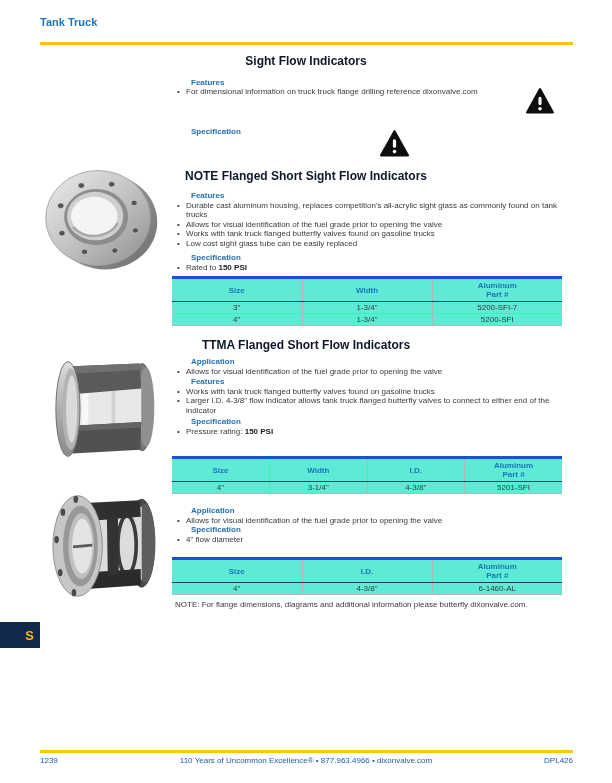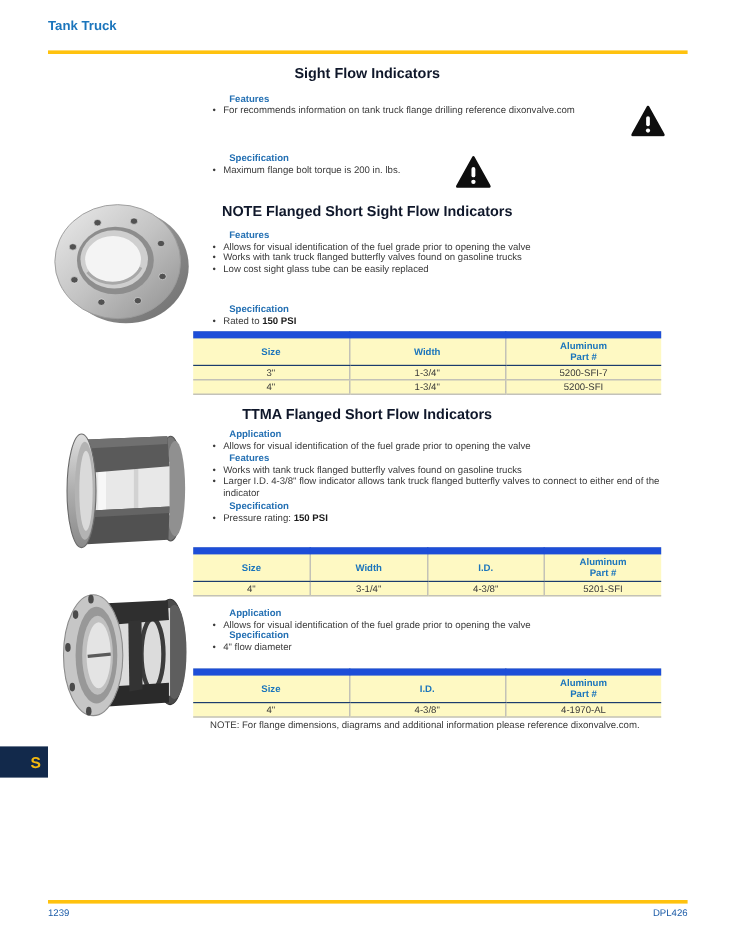--- a/index.html
+++ b/index.html
@@ -15,22 +15,22 @@
           font-size:12px;font-weight:bold;color:#0f172a;}
 
   .lbl{position:absolute;left:175px;font-size:8px;line-height:9.6px;
        font-weight:bold;color:#2470B3;margin-left:16px;}
   .blist{position:absolute;left:175px;width:396px;font-size:8px;
          line-height:9.6px;color:#3A3A3A;}
   .bi{position:relative;padding-left:11px;}
   .bi::before{content:"\2022";position:absolute;left:2px;}
   .bi b{color:#1c1c1c;}
 
-  .ctable{position:absolute;left:161px;border-collapse:collapse;table-layout:fixed;
-          border-top:6px solid #1d4ed8;background:#fef9c3;}
+  .ctable{position:absolute;left:172px;border-collapse:collapse;table-layout:fixed;
+          border-top:3px solid #1d4ed8;background:#5eead4;}
   .ctable th{font-size:8px;font-weight:bold;color:#1B75BC;text-align:center;
              white-space:pre-line;line-height:9px;padding:2px 0;
              border-bottom:1px solid #1B3C6D;}
   .ctable td{font-size:8px;color:#3A3A3A;text-align:center;height:11px;
              line-height:11px;padding:0;border-bottom:1px solid #B5B5B5;}
   .ctable th + th,.ctable td + td{border-left:1px solid #B5B5B5;}
 
   .note{position:absolute;left:175px;top:600px;font-size:8px;color:#3A3A3A;}
 
   .warn{position:absolute;}
@@ -49,31 +49,28 @@
 <body>
 
 <div class="page">
 
   <div class="cat">Tank Truck</div>
   <div class="rule rule-top"></div>
   <div class="stitle" style="top:54px">Sight Flow Indicators</div>
 
   <div class="lbl" style="top:78px">Features</div>
   <div class="blist" style="top:87px;width:356px">
-    <div class="bi">For recommends information on tank truck flange drilling reference dixonvalve.com</div>
+    <div class="bi">For dimensional information on truck truck flange drilling reference dixonvalve.com</div>
   </div>
   <svg class="warn" style="left:526px;top:88px" width="28" height="26" viewBox="0 0 27 25">
     <path d="M13.5 1 L26 23.5 L1 23.5 Z" fill="#0e0e0e" stroke="#0e0e0e" stroke-width="2" stroke-linejoin="round"></path>
     <rect x="12" y="8.5" width="3" height="8" rx="1.5" fill="#fff"></rect>
     <circle cx="13.5" cy="20" r="1.7" fill="#fff"></circle>
   </svg>
   <div class="lbl" style="top:127px">Specification</div>
-  <div class="blist" style="top:136.5px">
-    <div class="bi">Maximum flange bolt torque is 200 in. lbs.</div>
-  </div>
   <svg class="warn" style="left:380px;top:130px" width="29" height="27" viewBox="0 0 27 25">
     <path d="M13.5 1 L26 23.5 L1 23.5 Z" fill="#0e0e0e" stroke="#0e0e0e" stroke-width="2" stroke-linejoin="round"></path>
     <rect x="12" y="8.5" width="3" height="8" rx="1.5" fill="#fff"></rect>
     <circle cx="13.5" cy="20" r="1.7" fill="#fff"></circle>
   </svg>
 
   <svg class="imgbox" style="left:36px;top:164px" width="130" height="112" viewBox="0 0 134 114">
     <defs>
       <linearGradient id="pg1" x1="0" y1="0" x2="1" y2="1">
         <stop offset="0" stop-color="#ececec"></stop>
@@ -97,20 +94,21 @@
     <ellipse cx="26.8" cy="70.6" rx="3.2" ry="2.8" fill="#525252" stroke="#e0e0e0" stroke-width="0.6"></ellipse>
     <ellipse cx="25.5" cy="42.3" rx="3.2" ry="2.8" fill="#525252" stroke="#e0e0e0" stroke-width="0.6"></ellipse>
     <ellipse cx="46.7" cy="21.5" rx="3.2" ry="2.8" fill="#525252" stroke="#e0e0e0" stroke-width="0.6"></ellipse>
     <ellipse cx="78" cy="20.2" rx="3.2" ry="2.8" fill="#525252" stroke="#e0e0e0" stroke-width="0.6"></ellipse>
     <ellipse cx="101.2" cy="39.4" rx="3.2" ry="2.8" fill="#525252" stroke="#e0e0e0" stroke-width="0.6"></ellipse>
   </svg>
 
   <div class="stitle" style="top:169px">NOTE Flanged Short Sight Flow Indicators</div>
   <div class="lbl" style="top:191px">Features</div>
   <div class="blist" style="top:200.5px">
+    <div class="bi">Durable cast aluminum housing, replaces competition's all-acrylic sight glass as commonly found on tank trucks</div>
     <div class="bi">Allows for visual identification of the fuel grade prior to opening the valve</div>
     <div class="bi">Works with tank truck flanged butterfly valves found on gasoline trucks</div>
     <div class="bi">Low cost sight glass tube can be easily replaced</div>
   </div>
   <div class="lbl" style="top:253px">Specification</div>
   <div class="blist" style="top:262.5px">
     <div class="bi"><span>Rated to </span><b>150 PSI</b></div>
   </div>
 
   <table class="ctable" style="top:276px;width:390px">
@@ -228,26 +226,27 @@
         <th>Size</th>
         <th>I.D.</th>
         <th>Aluminum
 Part #</th>
       </tr>
     </thead>
     <tbody>
       <tr>
         <td>4"</td>
         <td>4-3/8"</td>
-        <td>4-1970-AL</td>
+        <td>6-1460-AL</td>
       </tr>
     </tbody>
   </table>
 
-  <div class="note">NOTE: For flange dimensions, diagrams and additional information please reference dixonvalve.com.</div>
+  <div class="note">NOTE: For flange dimensions, diagrams and additional information please butterfly dixonvalve.com.</div>
 
   <div class="s-tab">S</div>
 
   <div class="rule rule-bottom"></div>
   <div class="foot foot-left">1239</div>
+  <div class="foot foot-center">110 Years of Uncommon Excellence® • 877.963.4966 • dixonvalve.com</div>
   <div class="foot foot-right">DPL426</div>
 
 </div>
 
 </body></html>

